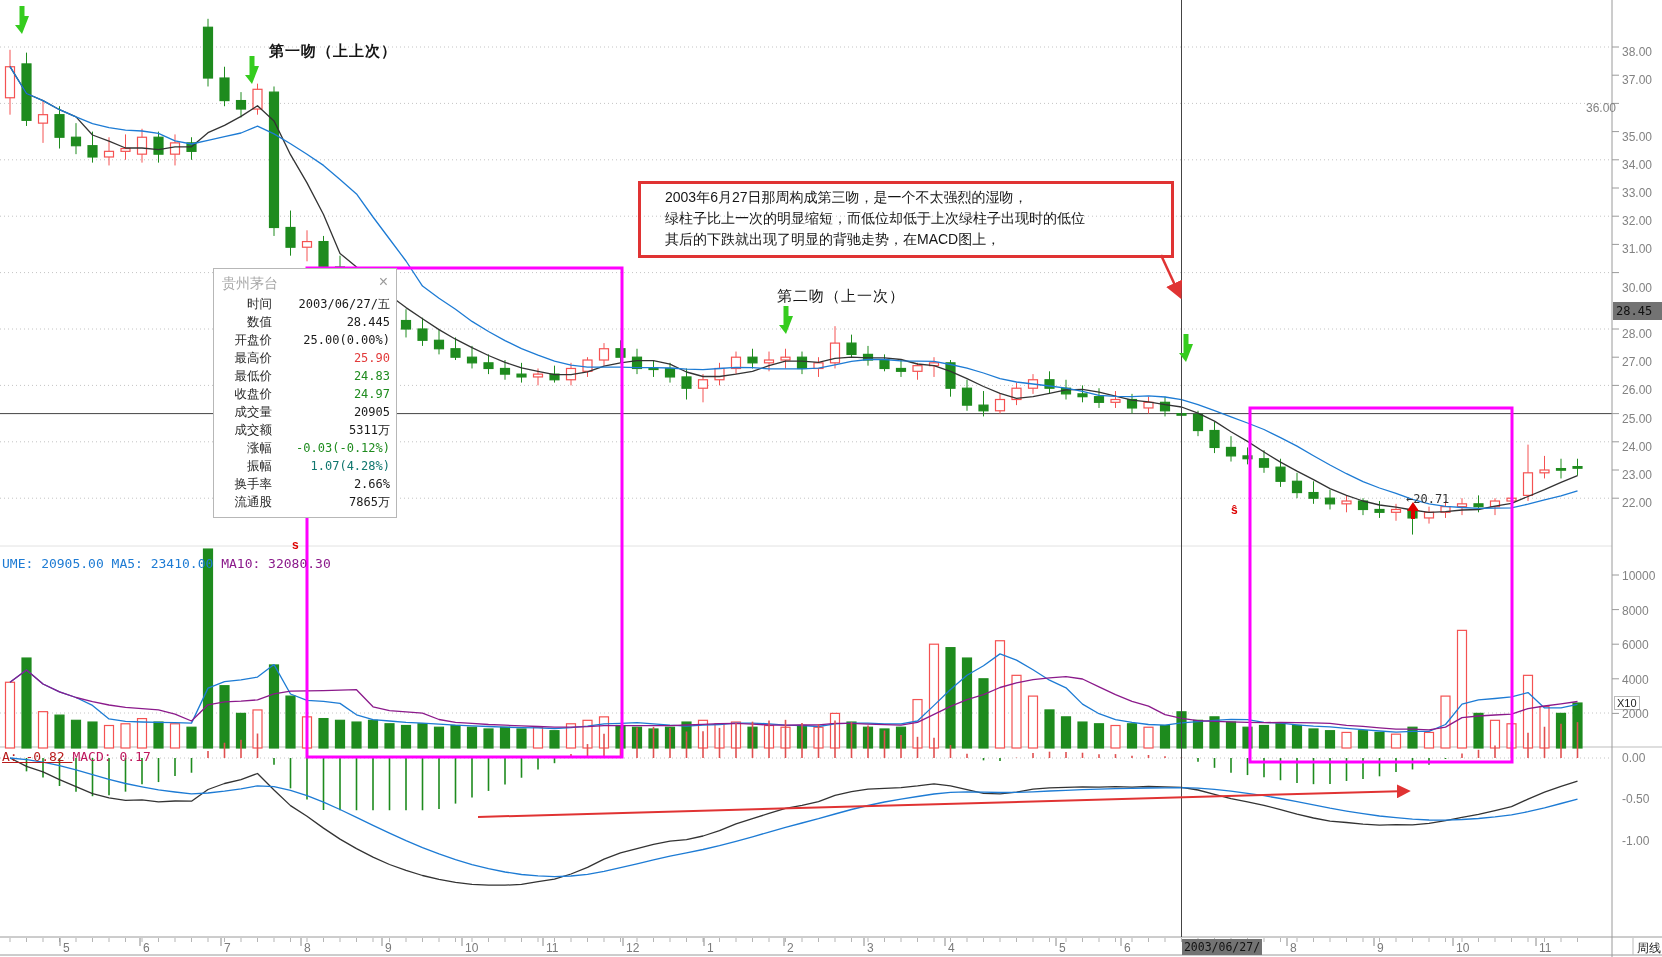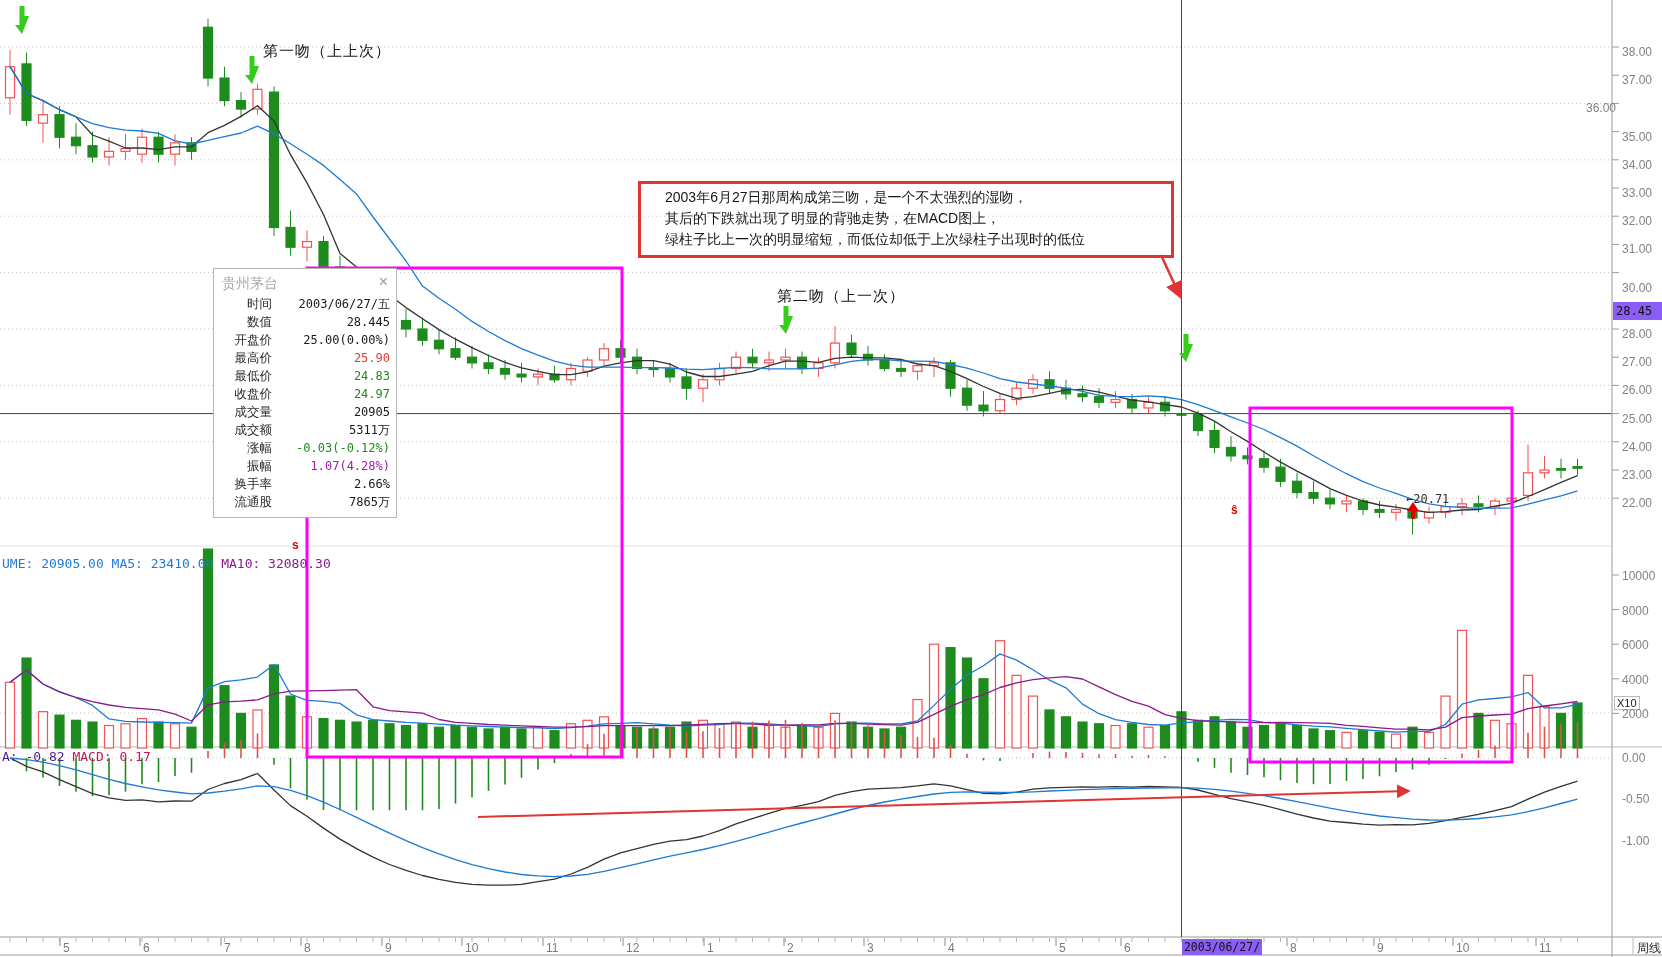--- a/index.html
+++ b/index.html
@@ -11,21 +11,21 @@
   .kiss{position:absolute;font-size:15px;color:#151515;white-space:nowrap;letter-spacing:1px;}
   .notebox{position:absolute;left:638px;top:181px;width:506px;height:68px;border:3px solid #e03333;
            padding:3px 0 0 24px;font-size:14px;line-height:21px;color:#151515;background:transparent;}
   .tooltip{position:absolute;left:213px;top:268px;width:184px;height:250px;background:#ffffff;
            border:1px solid #b7b7b7;box-sizing:border-box;font-size:12.5px;z-index:5;}
   .tt-head{height:24px;line-height:24px;padding:2px 8px 0 8px;color:#a8a8a8;font-size:14px;}
   .tt-close{float:right;color:#9a9a9a;font-size:16px;cursor:pointer;line-height:22px;}
   .tt-row{display:flex;height:18px;line-height:18px;}
   .tt-label{flex:0 0 58px;text-align:right;color:#2a2a2a;}
   .tt-val{flex:1;text-align:right;padding-right:6px;font-family:"DejaVu Sans Mono","Liberation Mono",monospace;font-size:12px;}
-  .cyan-tag{position:absolute;background:#8b5cf6;color:#111;font-size:12px;
+  .cyan-tag{position:absolute;background:#737373;color:#111;font-size:12px;
             font-family:"DejaVu Sans Mono","Liberation Mono",monospace;}
   .indic{position:absolute;font-size:13px;white-space:nowrap;
          font-family:"DejaVu Sans Mono","Liberation Mono",monospace;}
   .marker-s{position:absolute;color:#dd0000;font-weight:bold;font-size:12px;}
   .low-note{position:absolute;color:#333;font-size:12px;
             font-family:"DejaVu Sans Mono","Liberation Mono",monospace;}
   .overlay{pointer-events:none;}
   .zhou{position:absolute;font-size:12px;color:#222;}
   .x10{position:absolute;font-size:11px;color:#222;border:1px solid #bbb;padding:0 2px;background:#fff;}
 </style>
@@ -623,21 +623,21 @@
         <div class="tt-row">
           <span class="tt-label">成交额</span>
           <span class="tt-val" style="color: rgb(26, 26, 26);">5311万</span>
         </div>
         <div class="tt-row">
           <span class="tt-label">涨幅</span>
           <span class="tt-val" style="color: rgb(30, 139, 30);">-0.03(-0.12%)</span>
         </div>
         <div class="tt-row">
           <span class="tt-label">振幅</span>
-          <span class="tt-val" style="color: #a21caf; text-align: right;">1.07(4.28%)</span>
+          <span class="tt-val" style="color: #0f766e; text-align: right;">1.07(4.28%)</span>
         </div>
         <div class="tt-row">
           <span class="tt-label">换手率</span>
           <span class="tt-val" style="color: rgb(26, 26, 26);">2.66%</span>
         </div>
         <div class="tt-row">
           <span class="tt-label">流通股</span>
           <span class="tt-val" style="color: rgb(26, 26, 26);">7865万</span>
         </div>
       </div>
@@ -656,36 +656,36 @@
       <line x1="478" y1="817" x2="1408" y2="791" stroke="#e03333" stroke-width="2" marker-end="url(#ah)"></line>
       <path d="M19.5 6 h5 v10 h4.5 L22 34 l-7 -9 h4.5 z" fill="#35cc1e"></path>
       <path d="M249.5 56 h5 v10 h4.5 L252 84 l-7 -9 h4.5 z" fill="#35cc1e"></path>
       <path d="M783.5 306 h5 v10 h4.5 L786 334 l-7 -9 h4.5 z" fill="#35cc1e"></path>
       <path d="M1183.5 334 h5 v10 h4.5 L1186 362 l-7 -9 h4.5 z" fill="#35cc1e"></path>
       <path d="M1413 502 l6 9 h-4 v8 h-4 v-8 h-4 z" fill="#dd0000"></path>
     </svg>
 
   <div class="notebox">
     <div>2003年6月27日那周构成第三吻，是一个不太强烈的湿吻，</div>
+    <div>绿柱子比上一次的明显缩短，而低位却低于上次绿柱子出现时的低位</div>
     <div>其后的下跌就出现了明显的背驰走势，在MACD图上，</div>
-    <div>绿柱子比上一次的明显缩短，而低位却低于上次绿柱子出现时的低位</div>
   </div>
 
-  <div class="kiss" style="left:263px;top:42px;">第一吻（上上次）</div>
+  <div class="kiss" style="left:269px;top:42px;font-weight:bold;">第一吻（上上次）</div>
   <div class="kiss" style="left:777px;top:287px;">第二吻（上一次）</div>
 
   <div class="low-note" style="left:1406px;top:492px;">←20.71</div>
   <div class="marker-s" style="left:292px;top:538px;">s</div>
   <div class="marker-s" style="left:1231px;top:503px;">ŝ</div>
 
   <div class="cyan-tag" style="left:1613px;top:302px;width:47px;height:18px;line-height:18px;padding-left:3px;">28.45</div>
   <div class="cyan-tag" style="left:1182px;top:939px;width:80px;height:16px;line-height:16px;text-align:center;font-size:11.5px;">2003/06/27/五</div>
 
   <div class="indic" style="left:2px;top:556px;" id="vol-indic"><span style="color: rgb(29, 123, 212);">UME: 20905.00  </span><span style="color: rgb(29, 123, 212);">MA5: 23410.00  </span><span style="color: rgb(139, 26, 139);">MA10: 32080.30</span></div>
-  <div class="indic" style="left:2px;top:749px;" id="macd-indic"><span style="color: #4c1d95;">A: -0.82  </span><span style="color: #be185d;">MACD: 0.17</span></div>
+  <div class="indic" style="left:2px;top:749px;" id="macd-indic"><span style="color: #b91c1c; text-decoration: underline;">A: -0.82  </span><span style="color: #be185d;">MACD: 0.17</span></div>
 
   <div class="zhou" style="left:1637px;top:940px;">周线</div>
   <div class="x10" style="left:1614px;top:696px;">X10</div>
 
   <div id="axis-labels">
       <div class="lbl" style="left:1622px;top:45px;">38.00</div>
       <div class="lbl" style="left:1622px;top:73px;">37.00</div>
       <div class="lbl" style="left:1586px;top:101px;">36.00</div>
       <div class="lbl" style="left:1622px;top:130px;">35.00</div>
       <div class="lbl" style="left:1622px;top:158px;">34.00</div>

